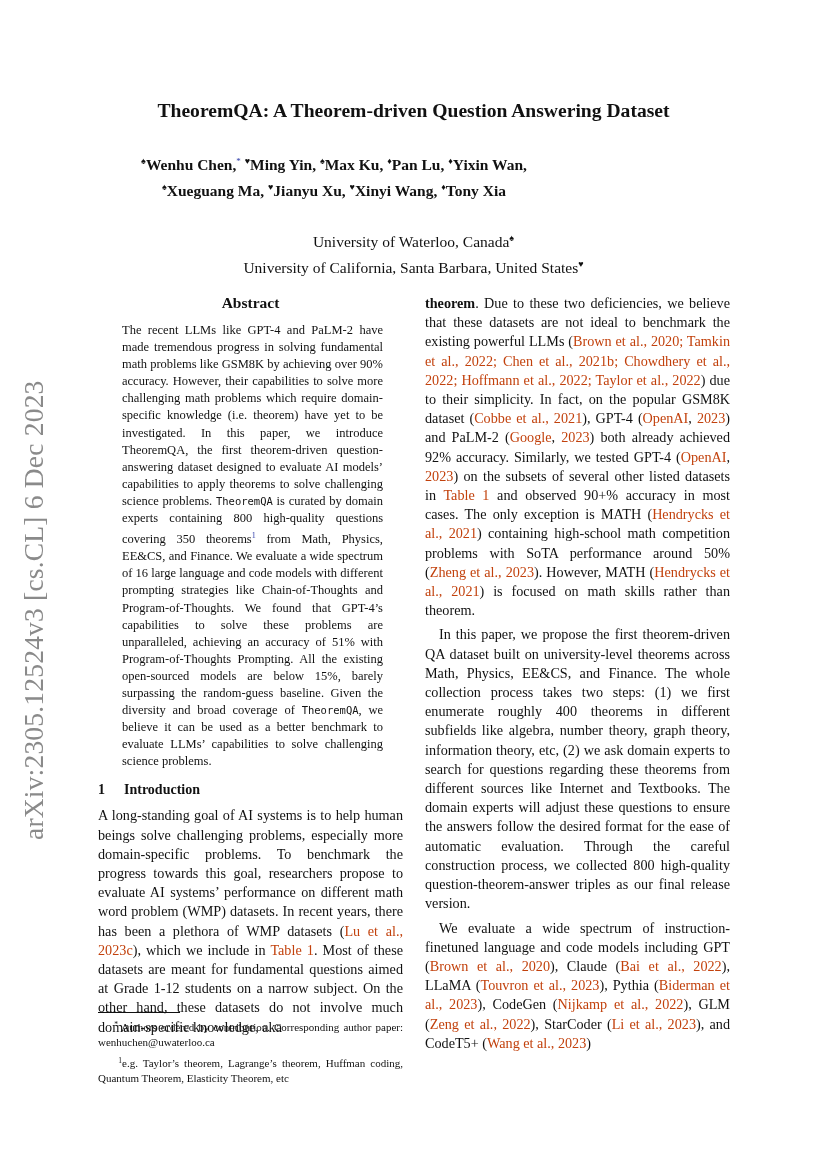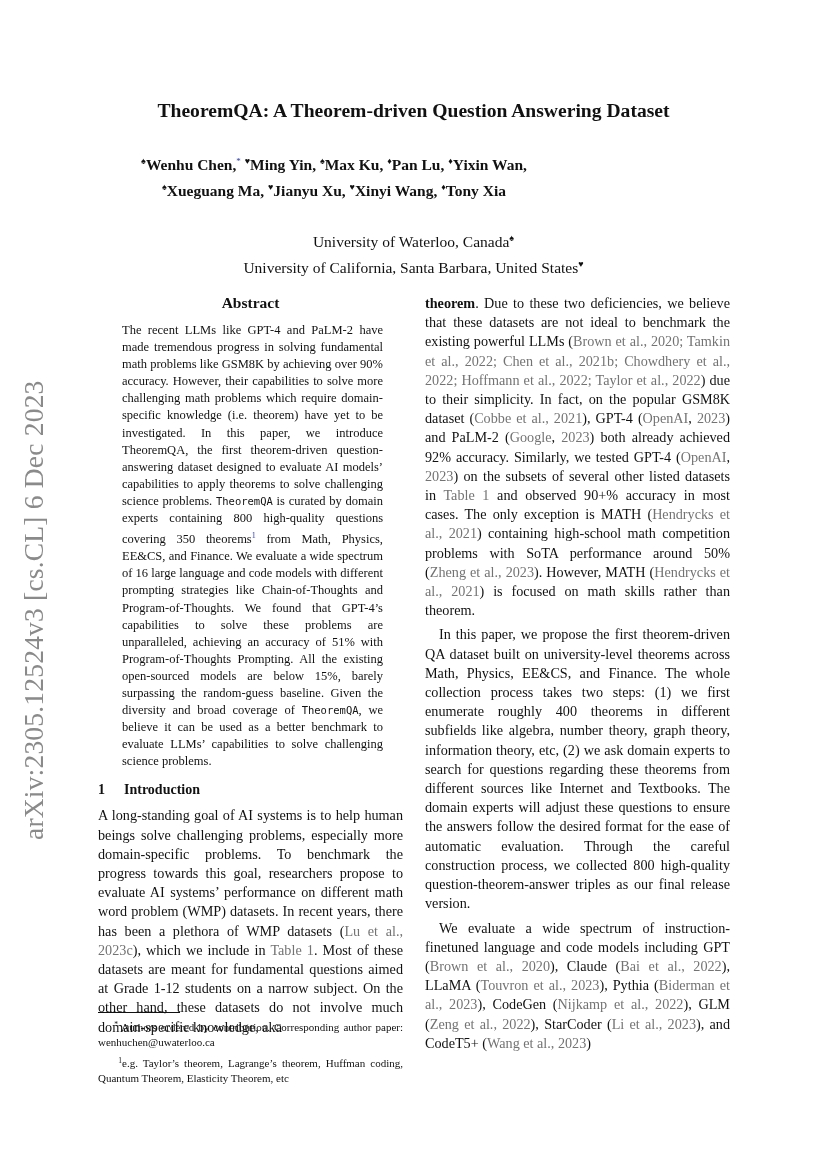--- a/index.html
+++ b/index.html
@@ -37,21 +37,21 @@
   .abstract-body {
     margin: 0 20px 12px 24px; font-size: 12.5px; line-height: 17.1px; text-align: justify;
   }
   .mono { font-family: "DejaVu Sans Mono", "Liberation Mono", monospace; font-size: 10.5px; }
   .fnref { font-size: 8px; vertical-align: 5px; color: #2b3aa8; }
 
   .section-title { font-weight: bold; font-size: 14px; margin-top: 12px; margin-bottom: 8px; }
   .section-title .num { display: inline-block; width: 26px; }
   .para { font-size: 14.2px; line-height: 19.2px; text-align: justify; margin: 0; }
   .para.indent { text-indent: 14px; margin-top: 5px; }
-  .cite { color: #737373; }
+  .cite { color: #c2410c; }
   .bold { font-weight: bold; margin-top: 26px; }
 
   .footnotes { position: absolute; left: 98px; top: 1012px; width: 305px; font-size: 11px; line-height: 15px; }
   .fn-rule { width: 82px; border-top: 1px solid #111; margin-bottom: 4px; }
   .fn { text-align: justify; margin: 0 0 3px 0; }
   .fn .mark { font-size: 7.5px; vertical-align: 4px; }
 </style>
 </head>
 <body>
 

